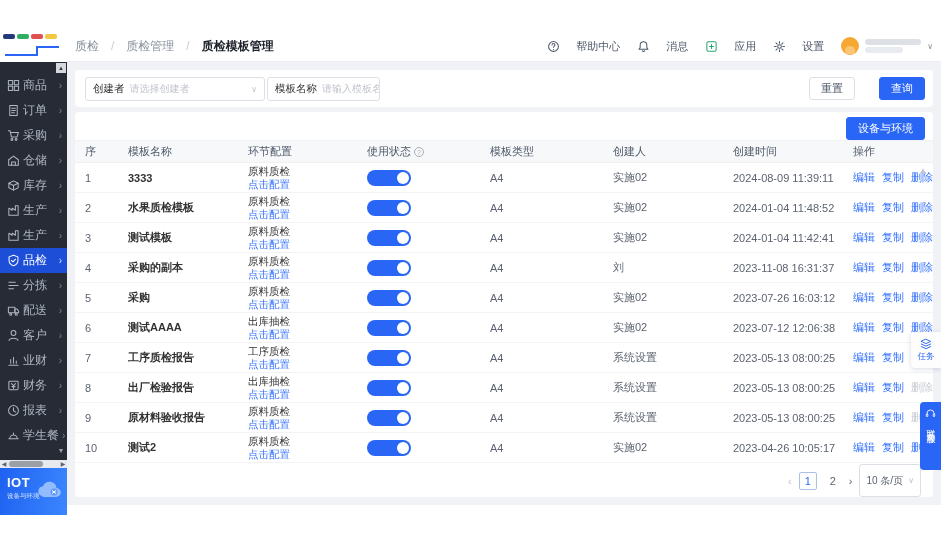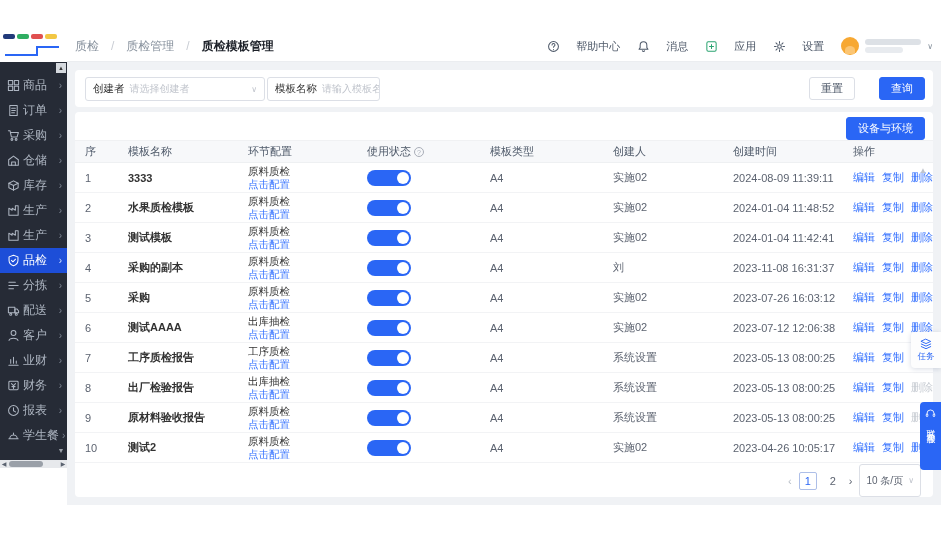--- a/index.html
+++ b/index.html
@@ -284,20 +284,29 @@
       </div>
     </div>
   <div class="v-arrow-top">▲</div>
   <div class="v-arrow-bottom">▼</div>
   <div class="h-scroll">
     <span class="h-arrow">◀</span>
     <span class="h-thumb"></span>
     <span class="h-arrow" style="margin-left:auto">▶</span>
   </div>
 
+  <div class="iot">
+    <div class="iot-title">IOT</div>
+    <div class="iot-sub">设备与环境</div>
+    <svg class="iot-cloud" viewBox="0 0 30 26">
+      <path d="M7 18a5 5 0 011-9.8A7 7 0 0121.5 10 4.5 4.5 0 0121 19H8z" fill="#9cc3ff" opacity=".9"></path>
+      <circle cx="19" cy="14" r="3.4" fill="#5e96ff"></circle>
+      <path d="M17 15.5l4-3M17 12.5l4 3" stroke="#fff" stroke-width="1"></path>
+    </svg>
+  </div>
 
   <div class="main">
 
     <div class="card filter-card">
       <div class="f-box f-select">
         <span class="f-label">创建者</span>
         <span class="f-ph">请选择创建者</span>
         <span class="f-caret">∨</span>
       </div>
       <div class="f-box f-input">

